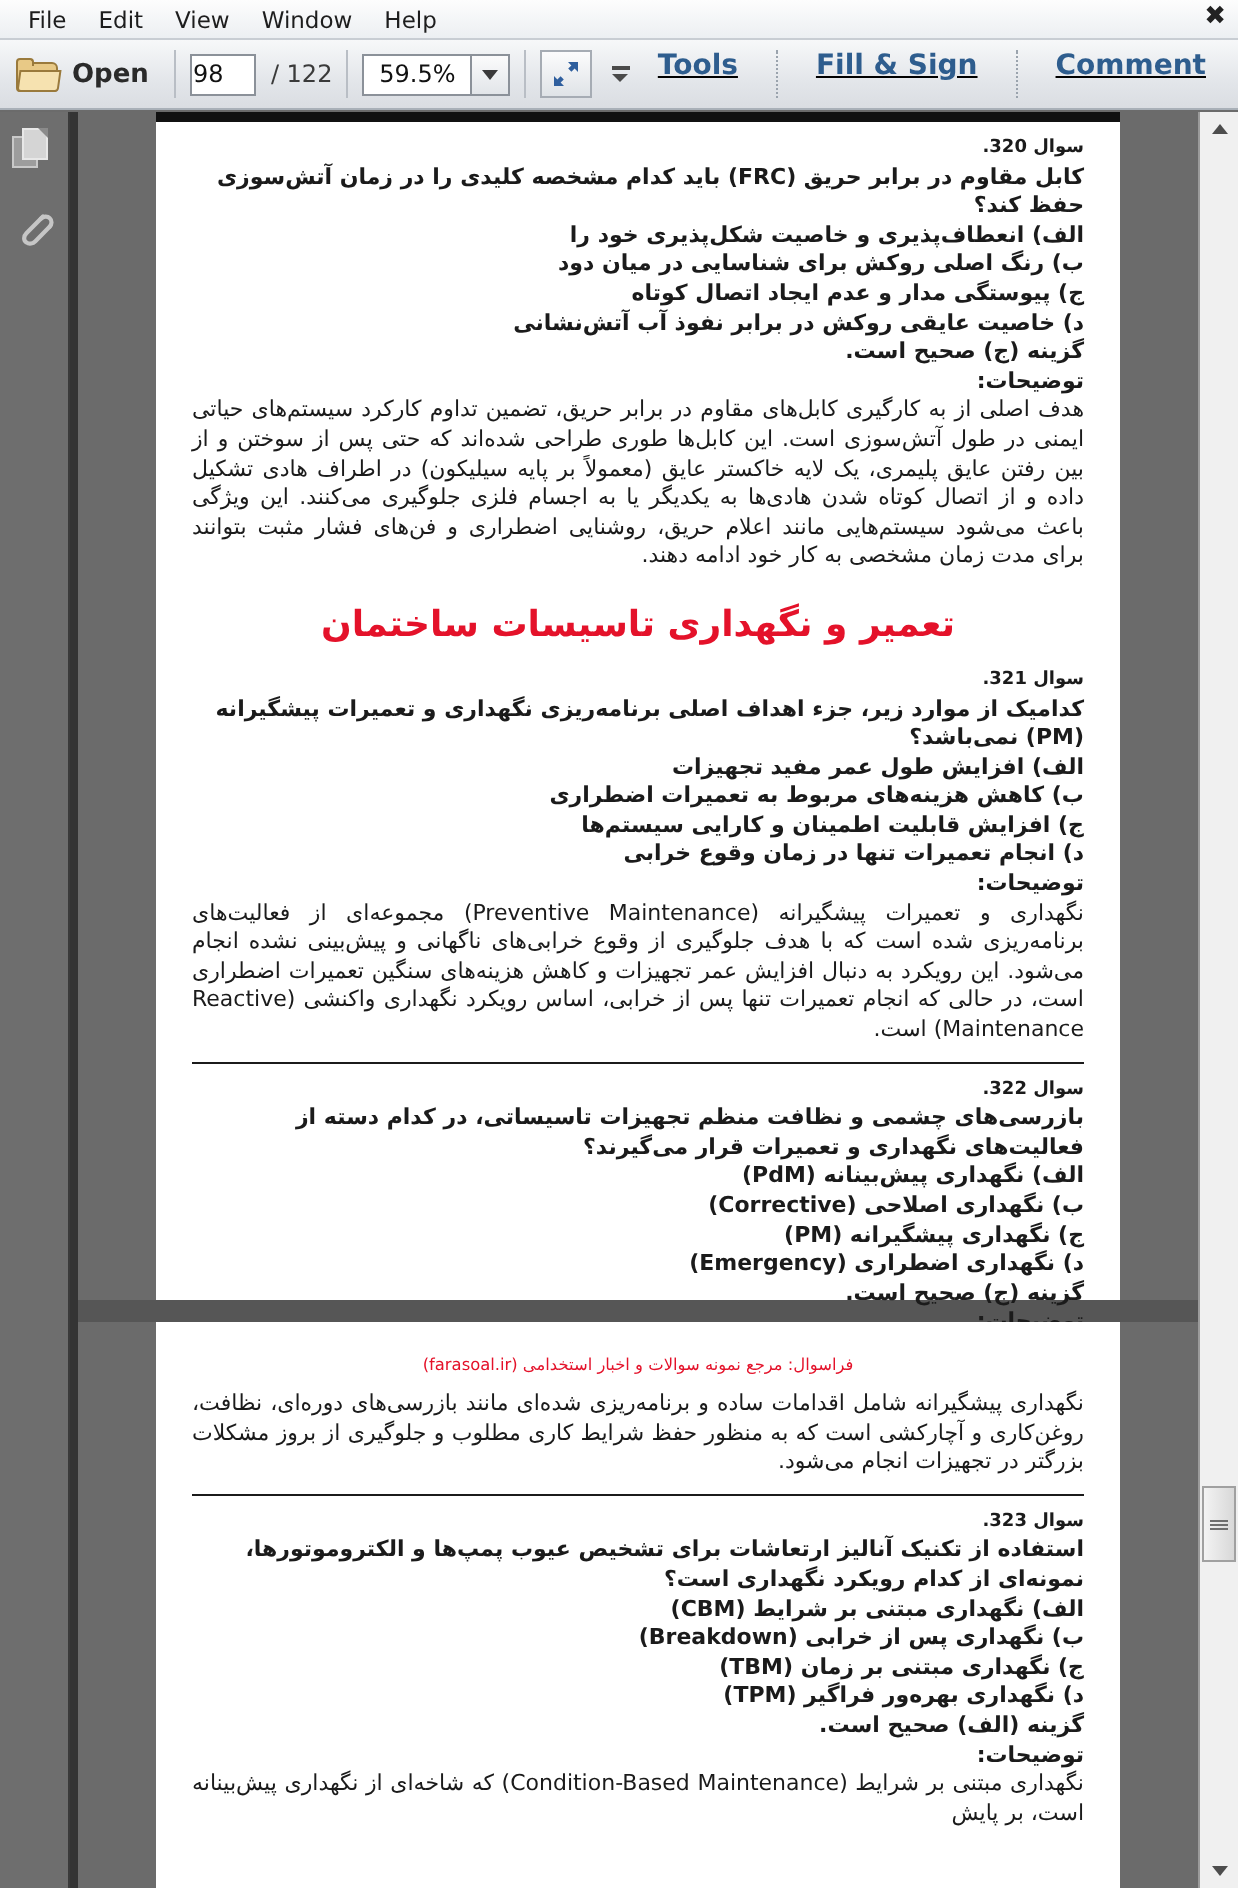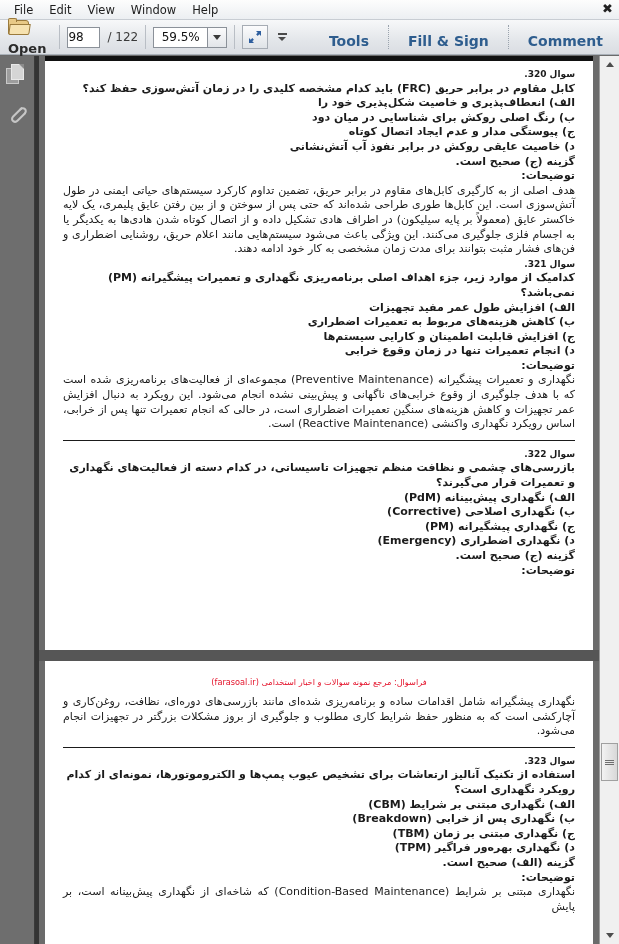--- a/index.html
+++ b/index.html
@@ -38,24 +38,23 @@
     height: 35px;
     background: linear-gradient(#f7f8f9, #e3e6ea 60%, #dadde2);
     border-bottom: 1px solid #a9b0b8;
     display: flex;
     align-items: center;
     padding: 0 6px;
     gap: 0px;
     position: relative;
   }
   .tb-open {
-    display: flex; gap: 6px;
+    display: flex; align-items: center; gap: 6px;
     padding: 2px 6px 2px 2px;
     cursor: default;
-    flex-direction: column;
   }
   .folder-ico {
     width: 22px; height: 17px; position: relative; flex: none;
   }
   .folder-ico .back {
     position: absolute; left: 0; top: 2px;
     width: 21px; height: 15px;
     background: #e8c986;
     border: 1px solid #9a7a3c;
     border-radius: 1px 3px 2px 2px;
@@ -132,21 +131,21 @@
   }
   .caret2 .b1 { width: 9px; height: 2px; background: #4a4a4a; }
   .caret2 .b2 {
     width: 0; height: 0;
     border-left: 4px solid transparent;
     border-right: 4px solid transparent;
     border-top: 4px solid #4a4a4a;
   }
   .tb-right {
     margin-left: auto;
-    display: flex; align-items: flex-end;
+    display: flex; align-items: flex-start; text-decoration: underline;
   }
   .tb-link {
     font-size: 14px; font-weight: bold;
     color: #2e5d8e;
     padding: 0 10px;
     white-space: nowrap;
   }
 
   
   .workspace {
@@ -191,21 +190,21 @@
   
   .doccol {
     flex: 1;
     position: relative;
     overflow: hidden;
     background: #6b6b6b;
   }
   .page {
     background: #ffffff;
     margin: 0 auto;
-    width: 548px;
+    width: 482px;
     position: relative;
   }
   .page.p1 { height: 594px; }
   .page.p2 { height: 600px; }
   .page-gap { height: 11px; background: #565656; }
   .page-top-shade {
     height: 5px; background: #111; width: 100%;
   }
 
   .doc-inner { padding: 6px 18px 0 18px; }
@@ -376,20 +375,21 @@
         <div class="rtl qnum">سوال 320.</div>
         <div class="rtl qtext">کابل مقاوم در برابر حریق (FRC) باید کدام مشخصه کلیدی را در زمان آتش‌سوزی حفظ کند؟</div>
         <div class="rtl opt">الف) انعطاف‌پذیری و خاصیت شکل‌پذیری خود را</div>
         <div class="rtl opt">ب) رنگ اصلی روکش برای شناسایی در میان دود</div>
         <div class="rtl opt">ج) پیوستگی مدار و عدم ایجاد اتصال کوتاه</div>
         <div class="rtl opt">د) خاصیت عایقی روکش در برابر نفوذ آب آتش‌نشانی</div>
         <div class="rtl ans">گزینه (ج) صحیح است.</div>
         <div class="rtl exp-label">توضیحات:</div>
         <div class="rtl exp">هدف اصلی از به کارگیری کابل‌های مقاوم در برابر حریق، تضمین تداوم کارکرد سیستم‌های حیاتی ایمنی در طول آتش‌سوزی است. این کابل‌ها طوری طراحی شده‌اند که حتی پس از سوختن و از بین رفتن عایق پلیمری، یک لایه خاکستر عایق (معمولاً بر پایه سیلیکون) در اطراف هادی تشکیل داده و از اتصال کوتاه شدن هادی‌ها به یکدیگر یا به اجسام فلزی جلوگیری می‌کنند. این ویژگی باعث می‌شود سیستم‌هایی مانند اعلام حریق، روشنایی اضطراری و فن‌های فشار مثبت بتوانند برای مدت زمان مشخصی به کار خود ادامه دهند.</div>
 
+        <div class="sec-head">تعمیر و نگهداری تاسیسات ساختمان</div>
 
         <div class="rtl qnum">سوال 321.</div>
         <div class="rtl qtext">کدامیک از موارد زیر، جزء اهداف اصلی برنامه‌ریزی نگهداری و تعمیرات پیشگیرانه (PM) نمی‌باشد؟</div>
         <div class="rtl opt">الف) افزایش طول عمر مفید تجهیزات</div>
         <div class="rtl opt">ب) کاهش هزینه‌های مربوط به تعمیرات اضطراری</div>
         <div class="rtl opt">ج) افزایش قابلیت اطمینان و کارایی سیستم‌ها</div>
         <div class="rtl opt">د) انجام تعمیرات تنها در زمان وقوع خرابی</div>
         <div class="rtl exp-label">توضیحات:</div>
         <div class="rtl exp">نگهداری و تعمیرات پیشگیرانه (Preventive Maintenance) مجموعه‌ای از فعالیت‌های برنامه‌ریزی شده است که با هدف جلوگیری از وقوع خرابی‌های ناگهانی و پیش‌بینی نشده انجام می‌شود. این رویکرد به دنبال افزایش عمر تجهیزات و کاهش هزینه‌های سنگین تعمیرات اضطراری است، در حالی که انجام تعمیرات تنها پس از خرابی، اساس رویکرد نگهداری واکنشی (Reactive Maintenance) است.</div>
 

